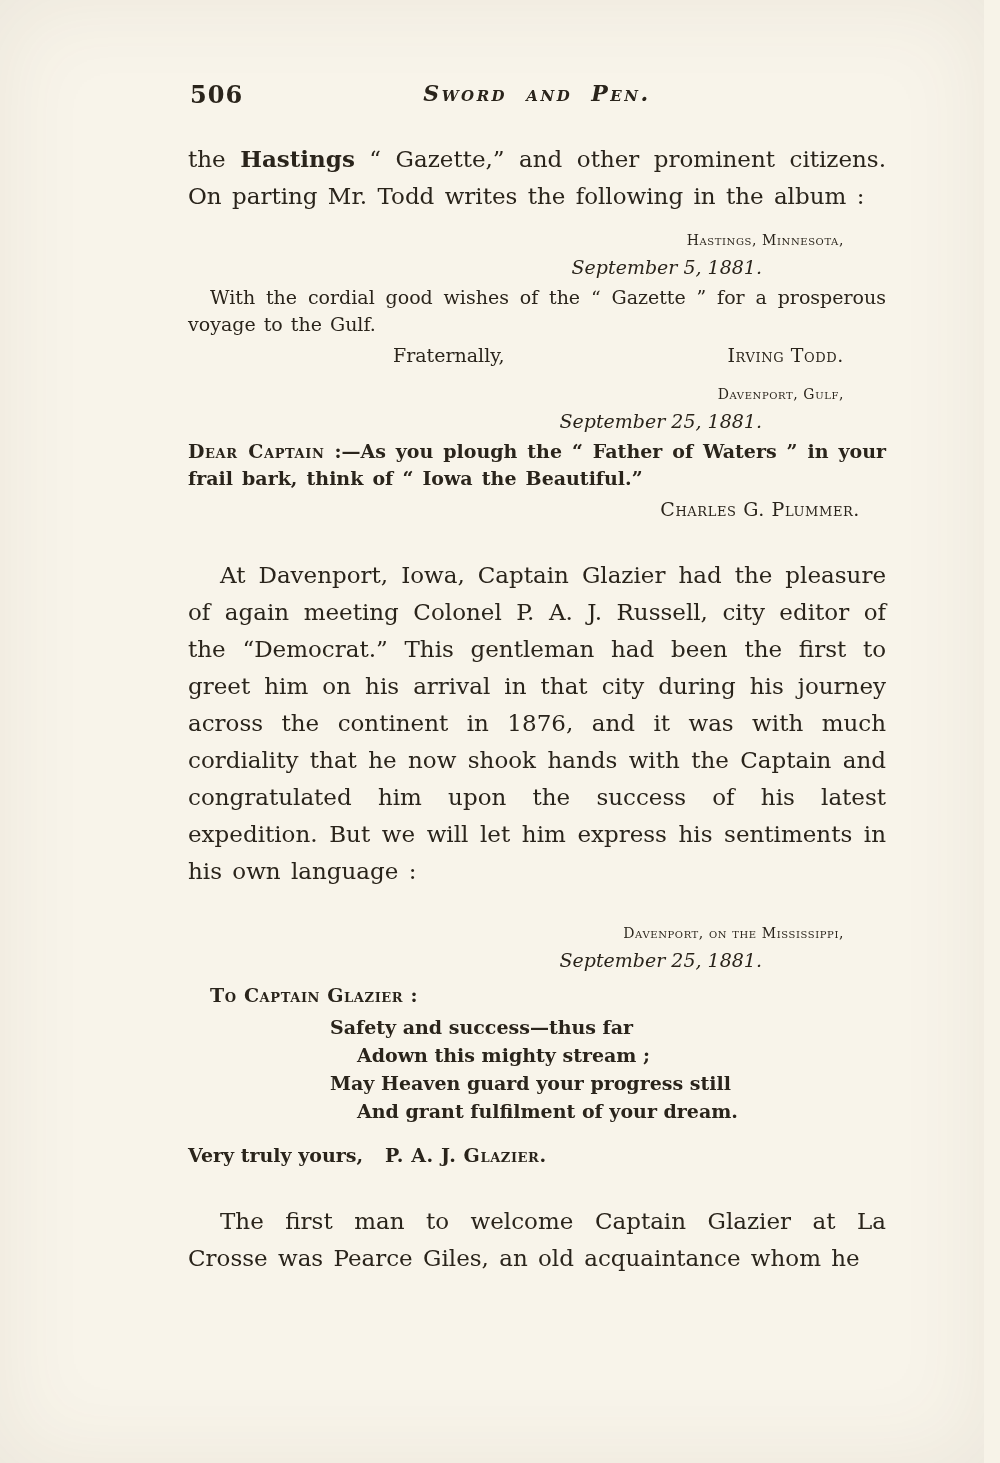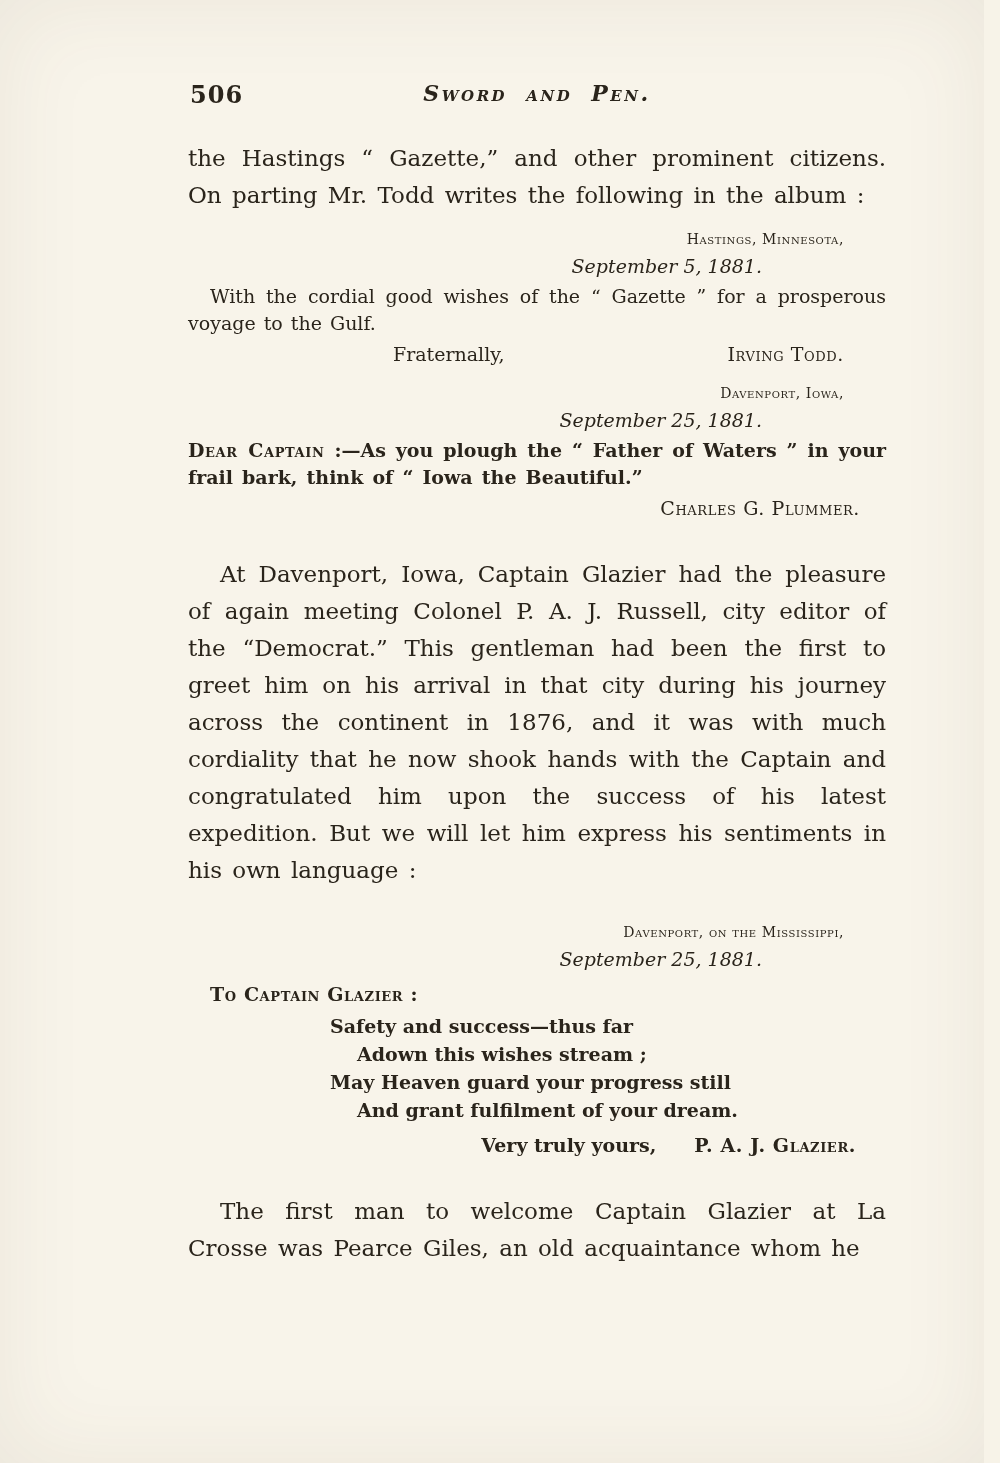--- a/index.html
+++ b/index.html
@@ -55,21 +55,21 @@
   }
   
   .para {
     margin: 26px 0 0 0;
     font-size: 23px;
     line-height: 37px;
     text-align: justify;
     word-spacing: 3px;
   }
   .para.indent { text-indent: 32px; }
-  .b { font-weight: 400; }
+  .b { font-weight: 700; }
   .i { }
   .sc { font-variant: small-caps; letter-spacing: 0.6px; }
   
   .letter {
     margin-top: 12px;
     font-size: 19px;
     line-height: 27px;
   }
   .dateline {
     text-align: right;
@@ -101,24 +101,24 @@
     margin-top: 8px;
   }
   .poem {
     margin: 4px 0 0 142px;
     font-weight: 700;
     line-height: 28px;
   }
   .poem-line.pindent { text-indent: 27px; }
   .close-row {
     display: flex;
-    justify-content: flex-end;
-    gap: 38px;
+    justify-content: flex-start;
+    gap: 22px;
     padding-right: 30px;
-    margin-top: 8px;
+    margin-top: 17px;
     font-weight: 700;
   }
   .gap-lg { margin-top: 30px; }
   .gap-xl { margin-top: 34px; }
 </style>
 </head>
 <body>
 
 <div class="page">
   <div class="content">
@@ -135,35 +135,35 @@
       <div class="dateline date">September 5, 1881.</div>
       <p class="letter-body"><span>With the cordial good wishes of the “ </span><span class="i">Gazette</span><span> ” for a prosperous voyage to the Gulf.</span></p>
       <div class="sigrow">
         <span>Fraternally,</span>
         <span class="sc">Irving Todd.</span>
       </div>
     </section>
 
 
     <section class="letter">
-      <div class="dateline place sc">Davenport, Iowa,</div>
+      <div class="dateline place sc">Davenport, Gulf,</div>
       <div class="dateline date">September 25, 1881.</div>
       <p class="letter-body noindent heavy"><span class="sc">Dear Captain</span><span> :—As you plough the “ Father of Waters ” in your frail bark, think of “ Iowa the Beautiful.”</span></p>
       <div class="sig-right sc" style="padding-right:26px">Charles G. Plummer.</div>
     </section>
 
     <p class="para indent gap-xl"><span>At Davenport, Iowa, Captain Glazier had the pleasure of again meeting Colonel P. A. J. Russell, city editor of the “</span><span class="i">Democrat.</span><span>”  This gentleman had been the first to greet him on his arrival in that city during his journey across the continent in 1876, and it was with much cordiality that he now shook hands with the Captain and congratulated him upon the success of his latest expedition.  But we will let him express his sentiments in his own language :</span></p>
 
     <section class="letter gap-lg">
       <div class="dateline place sc place-wide">Davenport, on the Mississippi,</div>
       <div class="dateline date date-wide">September 25, 1881.</div>
       <div class="to-line sc">To Captain Glazier :</div>
       <div class="poem">
         <div class="poem-line">Safety and success—thus far</div>
-        <div class="poem-line pindent">Adown this wishes stream ;</div>
+        <div class="poem-line pindent">Adown this mighty stream ;</div>
         <div class="poem-line">May Heaven guard your progress still</div>
         <div class="poem-line pindent">And grant fulfilment of your dream.</div>
       </div>
       <div class="close-row">
         <span>Very truly yours,</span>
         <span class="sc">P. A. J. Glazier.</span>
       </div>
     </section>
 
     <p class="para indent gap-xl">The first man to welcome Captain Glazier at La Crosse was Pearce Giles, an old acquaintance whom he</p>

